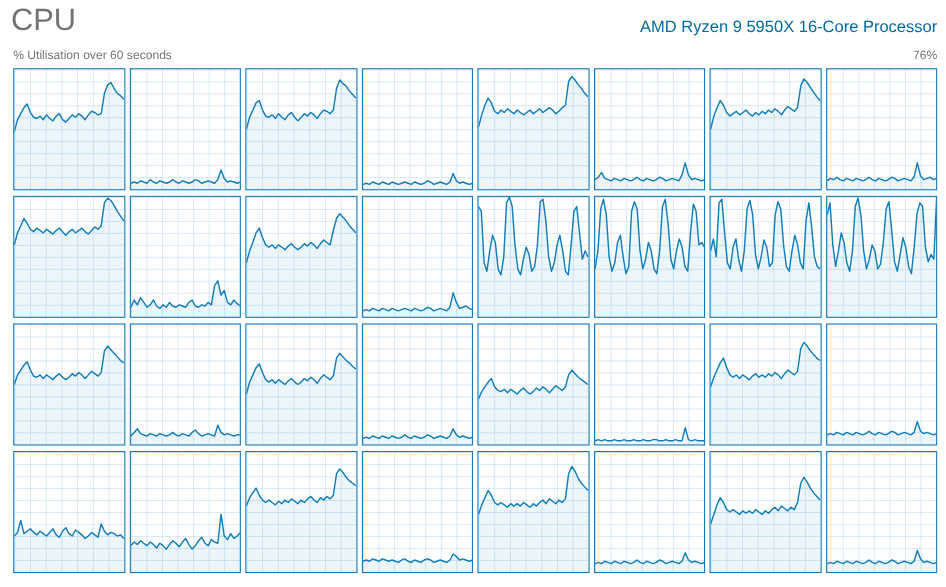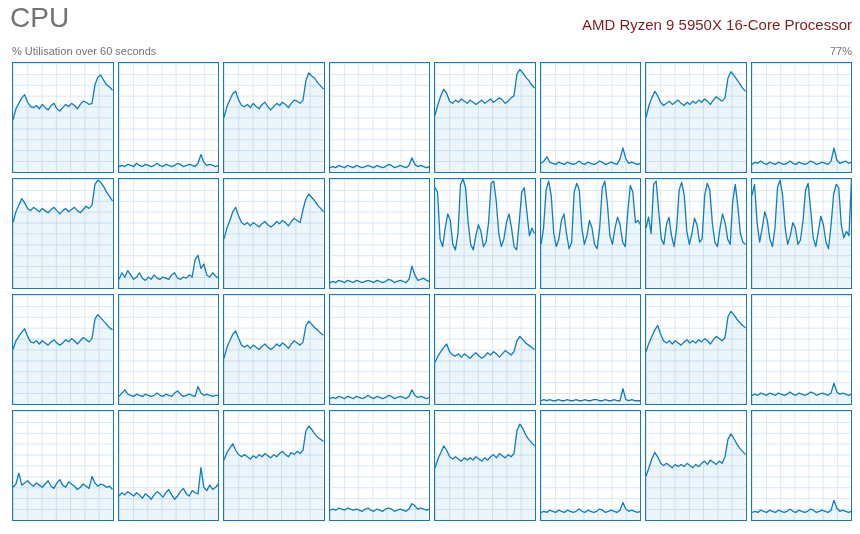--- a/index.html
+++ b/index.html
@@ -5,21 +5,21 @@
   html,body{margin:0;padding:0;}
   body{
     width:860px;height:534px;background:#ffffff;position:relative;overflow:hidden;
     font-family:"Liberation Sans", sans-serif;
   }
   .page-title{
     position:absolute;left:10px;top:2px;font-size:28px;font-weight:400;
     color:#737373;letter-spacing:0;
   }
   .proc-name{
-    position:absolute;right:8px;top:16px;font-size:15px;color:#7f1d1d;text-align:left;
+    position:absolute;right:8px;top:16px;font-size:15px;color:#0369a1;text-align:left;
   }
   .labels-row{position:absolute;left:12px;right:8px;top:45px;height:14px;}
   .label-left{position:absolute;left:0;top:0;font-size:11px;color:#737373;}
   .label-right{position:absolute;right:0;top:0;font-size:11px;color:#737373;}
   #grid{
     position:absolute;left:12px;top:62px;width:840px;height:459px;
     display:grid;grid-template-columns:repeat(8,1fr);grid-template-rows:repeat(4,1fr);
     column-gap:4px;row-gap:5px;
   }
   .cell{
@@ -32,21 +32,21 @@
   .cell svg{position:absolute;left:0;top:0;width:100%;height:100%;display:block;}
 </style>
 </head>
 <body>
 
 <div class="page-title">CPU</div>
 <div class="proc-name">AMD Ryzen 9 5950X 16-Core Processor</div>
 
 <div class="labels-row">
   <span class="label-left">% Utilisation over 60 seconds</span>
-  <span class="label-right">77%</span>
+  <span class="label-right">76%</span>
 </div>
 
 <div id="grid">
     <div class="cell">
       <svg viewBox="0 0 100 100" preserveAspectRatio="none">
         <polygon points="0,100 0.00,52.0 2.94,42.0 5.88,37.0 8.82,32.0 11.76,29.0 14.71,36.0 17.65,40.0 20.59,41.0 23.53,39.0 26.47,42.0 29.41,38.0 32.35,41.0 35.29,43.0 38.24,39.0 41.18,37.0 44.12,42.0 47.06,44.0 50.00,41.0 52.94,38.0 55.88,40.0 58.82,37.0 61.76,39.0 64.71,42.0 67.65,38.0 70.59,35.0 73.53,36.0 76.47,38.0 79.41,37.0 82.35,20.0 85.29,13.0 88.24,11.0 91.18,16.0 94.12,20.0 97.06,22.0 100.00,25.0 100,100" fill="rgba(17,125,187,0.08)"></polygon>
         <polyline points="0.00,52.0 2.94,42.0 5.88,37.0 8.82,32.0 11.76,29.0 14.71,36.0 17.65,40.0 20.59,41.0 23.53,39.0 26.47,42.0 29.41,38.0 32.35,41.0 35.29,43.0 38.24,39.0 41.18,37.0 44.12,42.0 47.06,44.0 50.00,41.0 52.94,38.0 55.88,40.0 58.82,37.0 61.76,39.0 64.71,42.0 67.65,38.0 70.59,35.0 73.53,36.0 76.47,38.0 79.41,37.0 82.35,20.0 85.29,13.0 88.24,11.0 91.18,16.0 94.12,20.0 97.06,22.0 100.00,25.0" fill="none" stroke="#117dbb" stroke-width="1.3" vector-effect="non-scaling-stroke" stroke-linejoin="round"></polyline>
       </svg>
     </div>
     <div class="cell">

